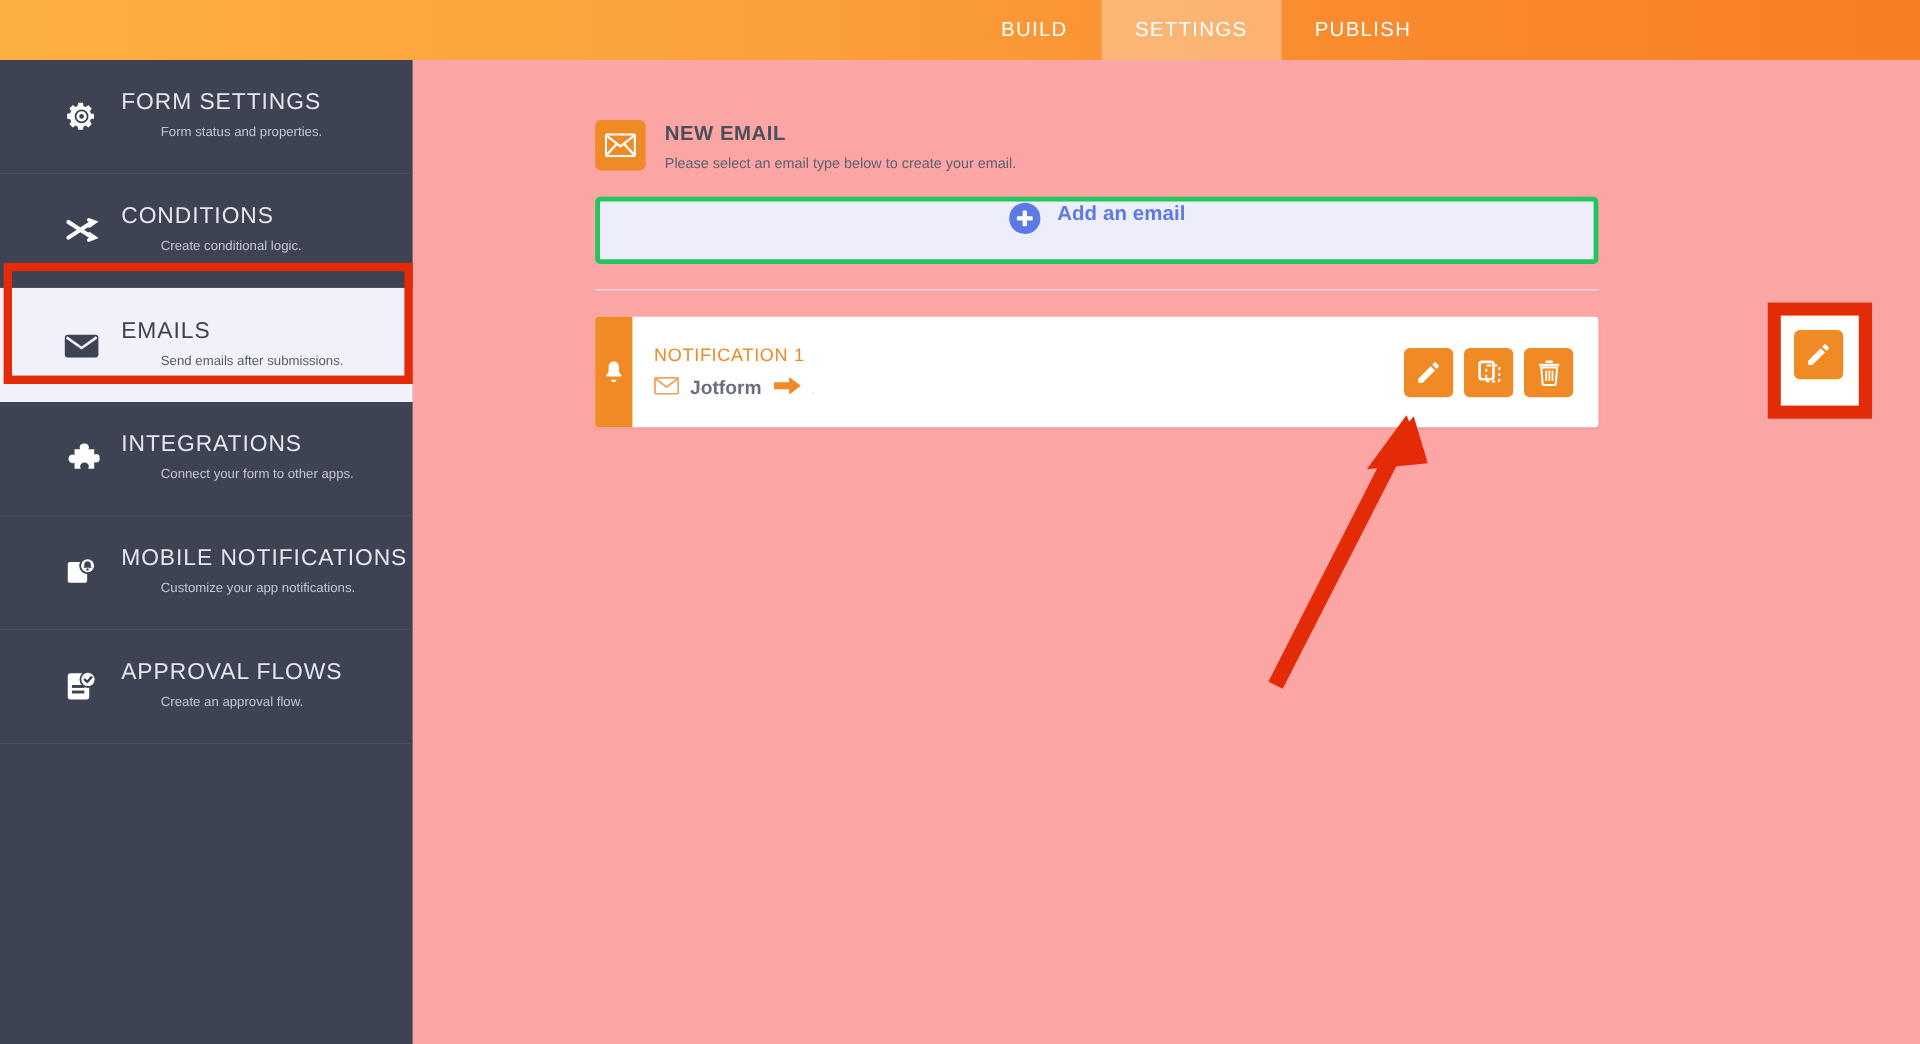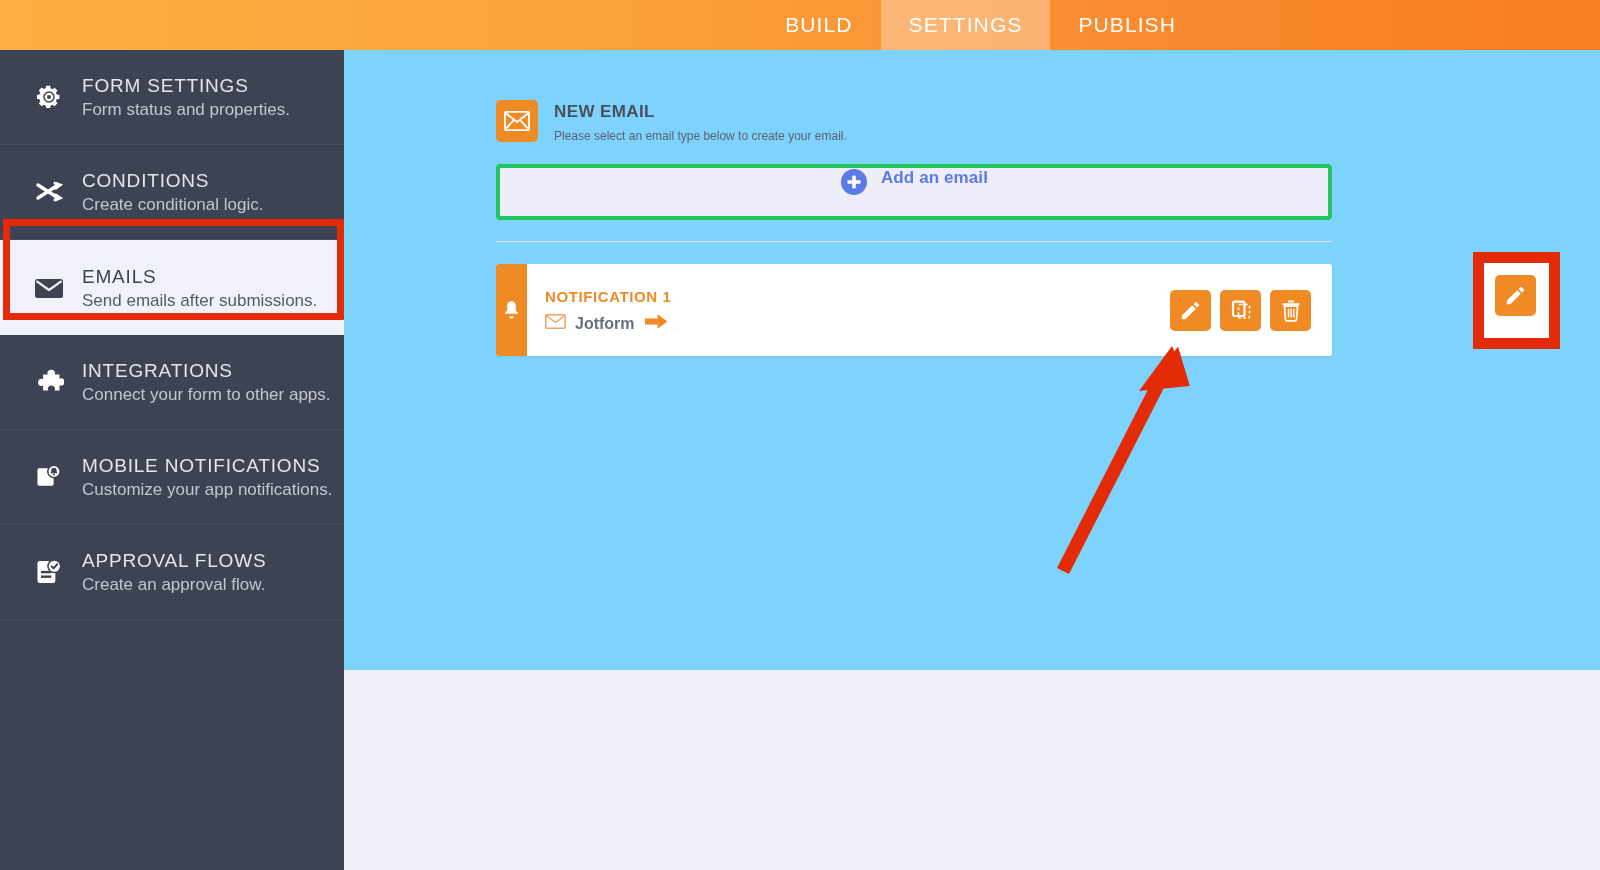--- a/index.html
+++ b/index.html
@@ -30,21 +30,21 @@
     align-items: stretch;
     justify-content: flex-end;
   }
   .nav-spacer { flex: 1 1 auto; }
   .nav-tab {
     display: flex;
     align-items: center;
     justify-content: center;
     padding: 0 28px;
     color: #ffffff;
-    font-size: 21px;
+    font-size: 17px;
     letter-spacing: 1.1px;
     font-weight: 400;
     cursor: pointer;
     white-space: nowrap;
   }
   .nav-tab.active {
     background: rgba(255,255,255,0.32);
     color: #ffffff;
   }
   .nav-tail { width: 396px; }
@@ -55,21 +55,21 @@
     top: 50px; left: 0;
     width: 344px;
     height: 820px;
     background: #3d4352;
   }
   .side-item {
     position: relative;
     height: 95px;
     display: flex;
     align-items: center;
-    padding-left: 32px;
+    padding-left: 51px;
     cursor: pointer;
     border-bottom: 1px solid #474d5c;
   }
   .side-item.selected {
     background: #f1f1f9;
     border-bottom: none;
   }
   .side-icon {
     width: 34px;
     height: 34px;
@@ -83,24 +83,25 @@
   .side-text { display: flex; flex-direction: column; justify-content: center; }
   .side-title {
     color: #e4e6ec;
     font-size: 19px;
     letter-spacing: 0.8px;
     line-height: 24px;
     font-weight: 400;
   }
   .side-sub {
     color: #c2c6d0;
-    font-size: 17px;
+    font-size: 11px;
     line-height: 20px;
     margin-top: 2px;
     font-weight: 400;
+    margin-left: 33px;
   }
   .side-item.selected .side-title { color: #3d4352; }
   .side-item.selected .side-sub { color: #555b6a; }
 
   
   .hl-emails {
     position: absolute;
     left: 3px;
     top: 219px;
     width: 341px;
@@ -108,22 +109,22 @@
     border: 7px solid #e32b08;
     pointer-events: none;
     z-index: 30;
   }
 
   
   .main {
     position: absolute;
     top: 50px; left: 344px;
     width: 1256px;
-    height: 620px;
-    background: #7dd3fc;
+    height: 820px;
+    background: #fca5a5;
   }
 
   .content {
     position: absolute;
     left: 152px;
     top: 50px;
     width: 836px;
   }
 
   .new-email-head {
@@ -202,21 +203,21 @@
   .notif-body {
     flex: 1 1 auto;
     display: flex;
     flex-direction: column;
     justify-content: center;
     padding-left: 18px;
   }
   .notif-title {
     color: #f08a24;
     font-size: 15px;
-    font-weight: bold;
+    font-weight: normal;
     letter-spacing: 0.6px;
     line-height: 22px;
   }
   .notif-line {
     display: flex;
     align-items: center;
     margin-top: 5px;
   }
   .notif-from {
     color: #6a6f7d;

